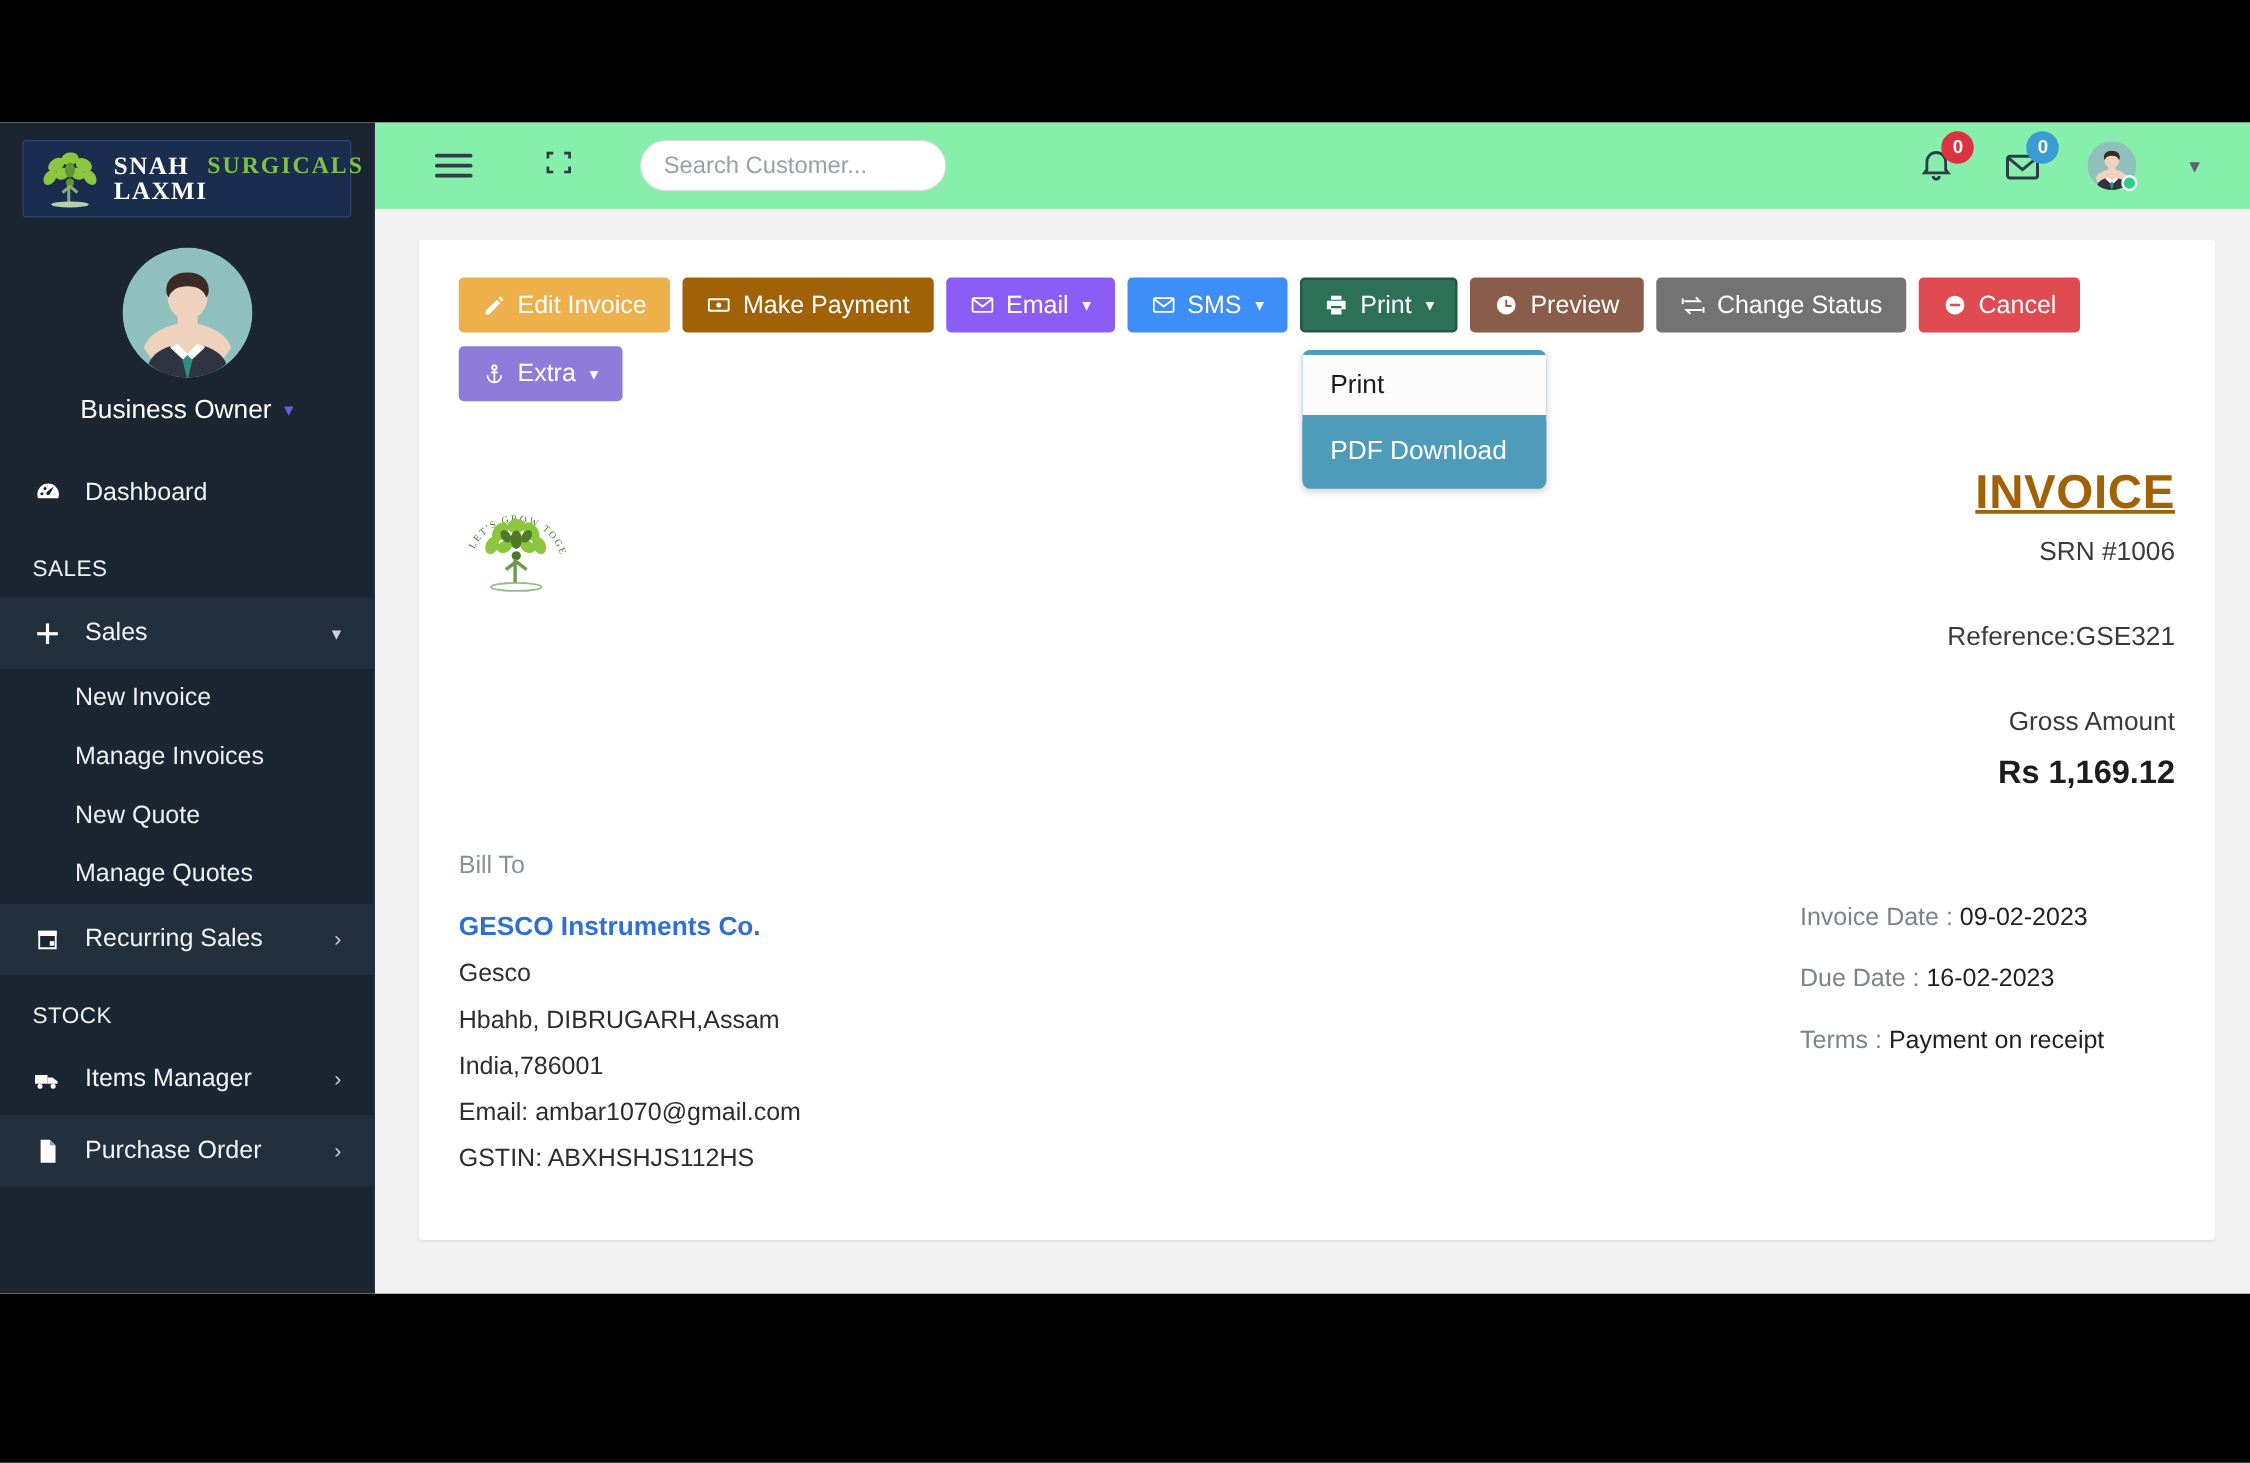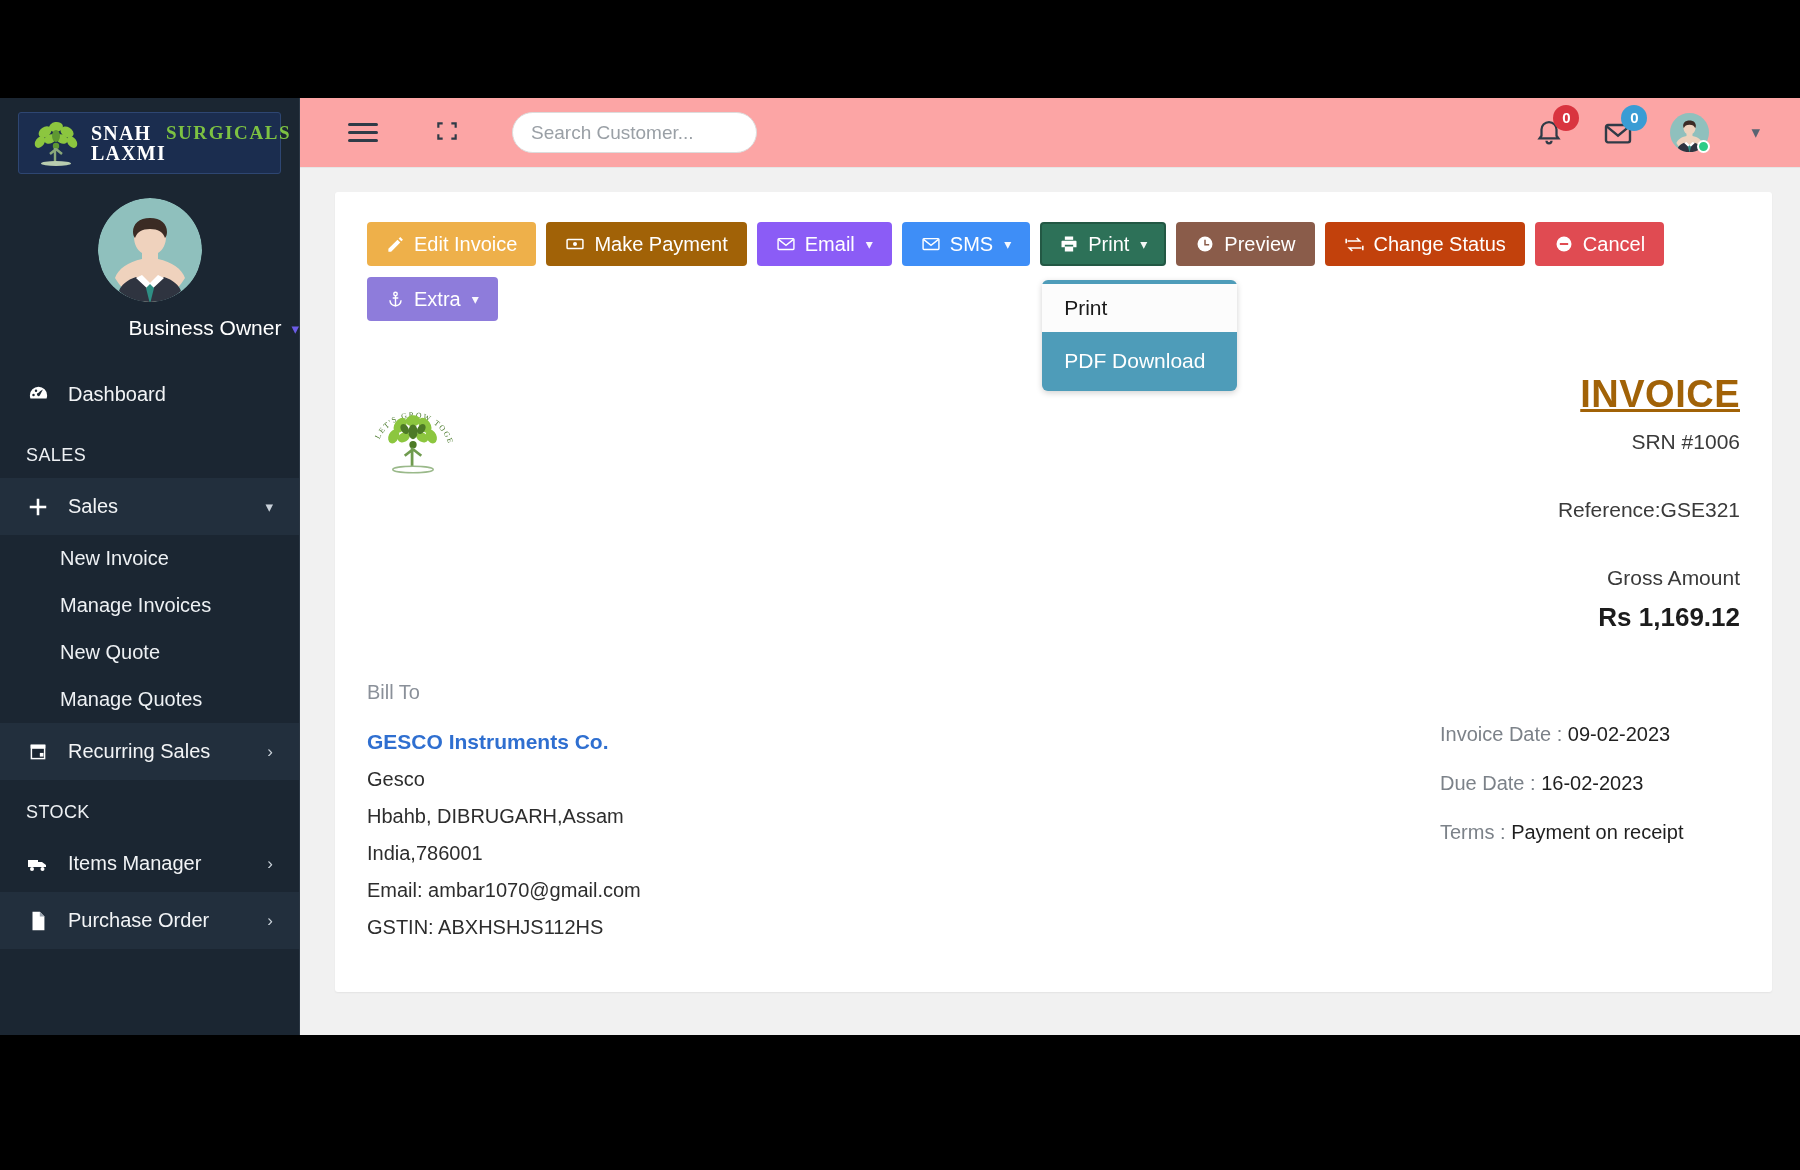--- a/index.html
+++ b/index.html
@@ -46,21 +46,21 @@
     color: #7dc242; font-size: 19px; font-weight: bold;
     letter-spacing: 1.6px; font-family: "Liberation Serif", serif;
     text-align: center;
   }
 
   .avatar-wrap { margin-top: 24px; display: flex; justify-content: center; }
   .avatar-big { width: 104px; height: 104px; border-radius: 50%; overflow: hidden; }
 
   .owner-row {
     margin-top: 14px;
-    display: flex; align-items: center; justify-content: flex-end; gap: 10px;
+    display: flex; align-items: center; justify-content: center; gap: 10px;
   }
   .owner-name { color: #fff; font-size: 21px; }
   .owner-chev { color: #6c5ce7; font-size: 15px; line-height: 1; }
 
   .nav { margin-top: 26px; }
   .nav-item {
     height: 57px; display: flex; align-items: center;
     padding: 0 26px; color: #f2f4f6; font-size: 20px; gap: 18px;
     cursor: pointer;
   }
@@ -76,21 +76,21 @@
   .sub-item {
     height: 47px; display: flex; align-items: center;
     padding: 0 26px 0 60px; color: #eef1f4; font-size: 20px;
     cursor: pointer;
   }
 
   
   .main { flex: 1; height: 100%; display: flex; flex-direction: column; min-width: 0; }
 
   .topbar {
-    height: 70px; background: #fca5a5; border-bottom: 1px solid #e6e6e6;
+    height: 70px; background: #86efac; border-bottom: 1px solid #e6e6e6;
     display: flex; align-items: center; padding: 0 40px 0 48px; gap: 12px;
     flex: 0 0 70px;
   }
   .hamburger { width: 30px; cursor: pointer; }
   .hamburger span {
     display: block; height: 3px; background: #2f3b47; border-radius: 2px; margin: 5px 0;
   }
   .expand-ico { margin-left: 44px; cursor: pointer; }
   .search-box {
     margin-left: 40px;
@@ -409,21 +409,21 @@
           </div>
 
           <button class="btn" style="background:#8a5c4a">
             <svg width="20" height="20" viewBox="0 0 24 24" fill="#fff">
               <circle cx="12" cy="12" r="9"></circle>
                 <path d="M12 7v6h5" stroke="#8a5c4a" stroke-width="1.8" fill="none"></path>
             </svg>
             <span>Preview</span>
           </button>
 
-          <button class="btn" style="background:#c2410c">
+          <button class="btn" style="background:#737373">
             <svg width="21" height="21" viewBox="0 0 24 24" fill="none" stroke="#fff" stroke-width="1.8">
               <path d="M4 8h14l-3.5-3.5M20 16H6l3.5 3.5"></path>
                 <path d="M2.5 5.5v5M21.5 13.5v5"></path>
             </svg>
             <span>Change Status</span>
           </button>
 
           <button class="btn" style="background:#e04b52">
             <svg width="20" height="20" viewBox="0 0 24 24" fill="#fff">
               <circle cx="12" cy="12" r="9"></circle>

